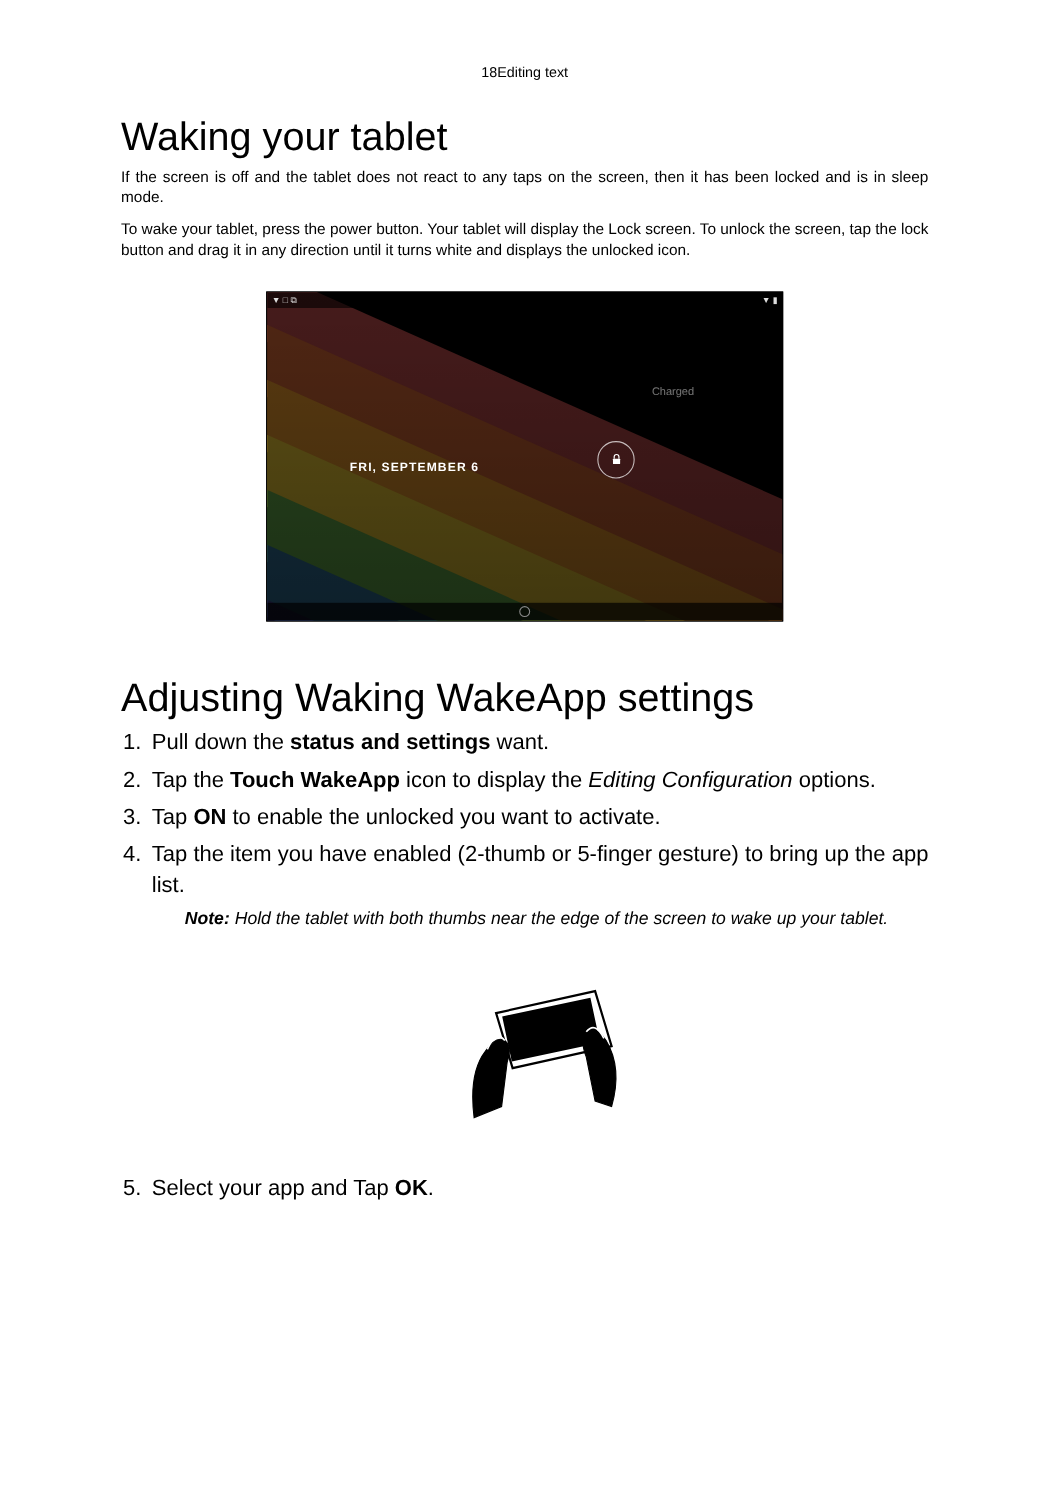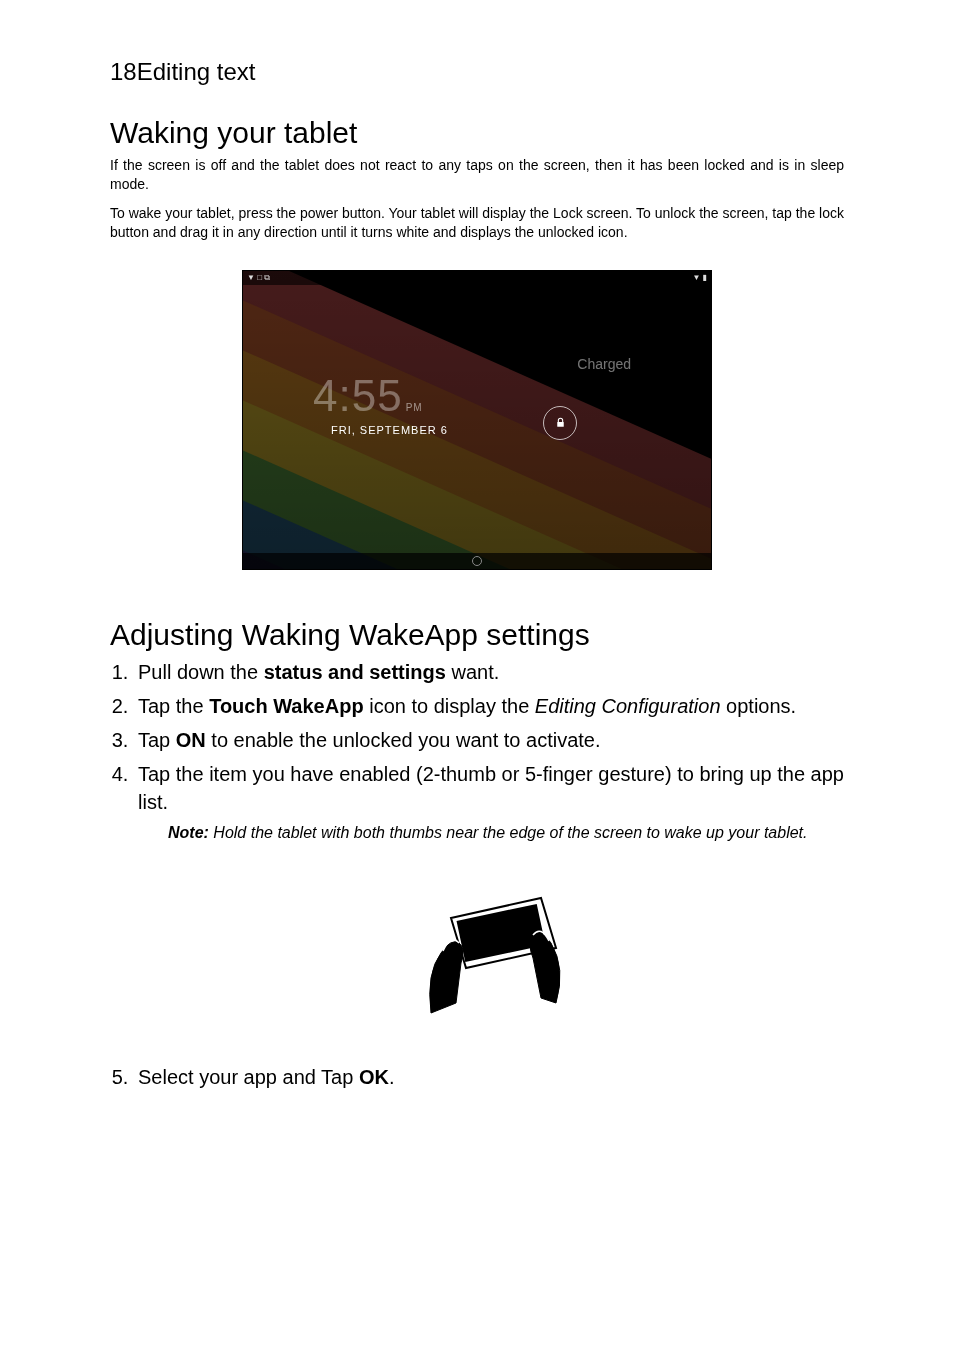--- a/index.html
+++ b/index.html
@@ -6,26 +6,26 @@
     body {
       background: #fff;
       font-family: Arial, Helvetica, sans-serif;
       width: 954px;
       min-height: 1372px;
       padding: 58px 110px 60px 110px;
       color: #000;
     }
     .header {
       display: flex;
-      justify-content: flex-start;
-      font-size: 24px;
+      justify-content: center;
+      font-size: 13px;
       margin-bottom: 30px;
     }
     h2.section {
-      font-size: 30px;
+      font-size: 36px;
       font-weight: 400;
       margin-bottom: 6px;
     }
     p.body {
       font-size: 14px;
       line-height: 1.35;
       text-align: justify;
       margin-bottom: 10px;
     }
     .lock-container {
@@ -60,26 +60,26 @@
       padding:0 4px; align-items:center;
       font-size:8px; color:#ddd;
     }
     .lock-time {
       position:absolute; left:70px; top:100px;
       color: rgba(255,255,255,0.35);
       font-size:44px; font-weight:200; letter-spacing:1px;
     }
     .lock-ampm { font-size:10px; color: rgba(255,255,255,0.5); vertical-align: baseline; margin-left:3px; }
     .lock-date {
-      position:absolute; left:88px; top:153px;
-      color:#fff; font-size:11px; letter-spacing:1px; font-weight:400;
+      position:absolute; left:75px; top:153px;
+      color:#fff; font-size:11px; letter-spacing:1px; font-weight:700;
     }
     .lock-charged {
       position:absolute; right:80px; top:85px;
-      color: rgba(255,255,255,0.45); font-size:14px;
+      color: rgba(255,255,255,0.45); font-size:10px;
     }
     .lock-btn {
       position:absolute; left:300px; top:135px;
       width:34px; height:34px; border:1px solid rgba(255,255,255,0.7);
       border-radius:50%; display:flex; align-items:center; justify-content:center;
       color:#fff;
     }
     .lock-btn svg { width:13px; height:13px; }
     .navbar {
       position:absolute; bottom:0; left:0; right:0; height:16px;
@@ -129,23 +129,20 @@
     <div class="stripe s3"></div>
     <div class="stripe s4"></div>
     <div class="stripe s5"></div>
     <div class="stripe s6"></div>
     <div class="stripe s7"></div>
     <div class="darken"></div>
     <div class="statusbar">
       <span>▼ □ ⧉</span>
       <span>▼ ▮</span>
     </div>
-    <div class="lock-time">
-      <span>4:55</span><span class="lock-ampm">PM</span>
-    </div>
     <div class="lock-date">FRI, SEPTEMBER 6</div>
     <div class="lock-charged">Charged</div>
     <div class="lock-btn">
       <svg viewBox="0 0 24 24" fill="none" stroke="#fff" stroke-width="2">
         <rect x="6" y="11" width="12" height="9" rx="1" fill="#fff" stroke="none"></rect>
         <path d="M8 11 V8 a4 4 0 0 1 8 0 v3"></path>
       </svg>
     </div>
     <div class="navbar">
       <div class="navcircle"></div>

